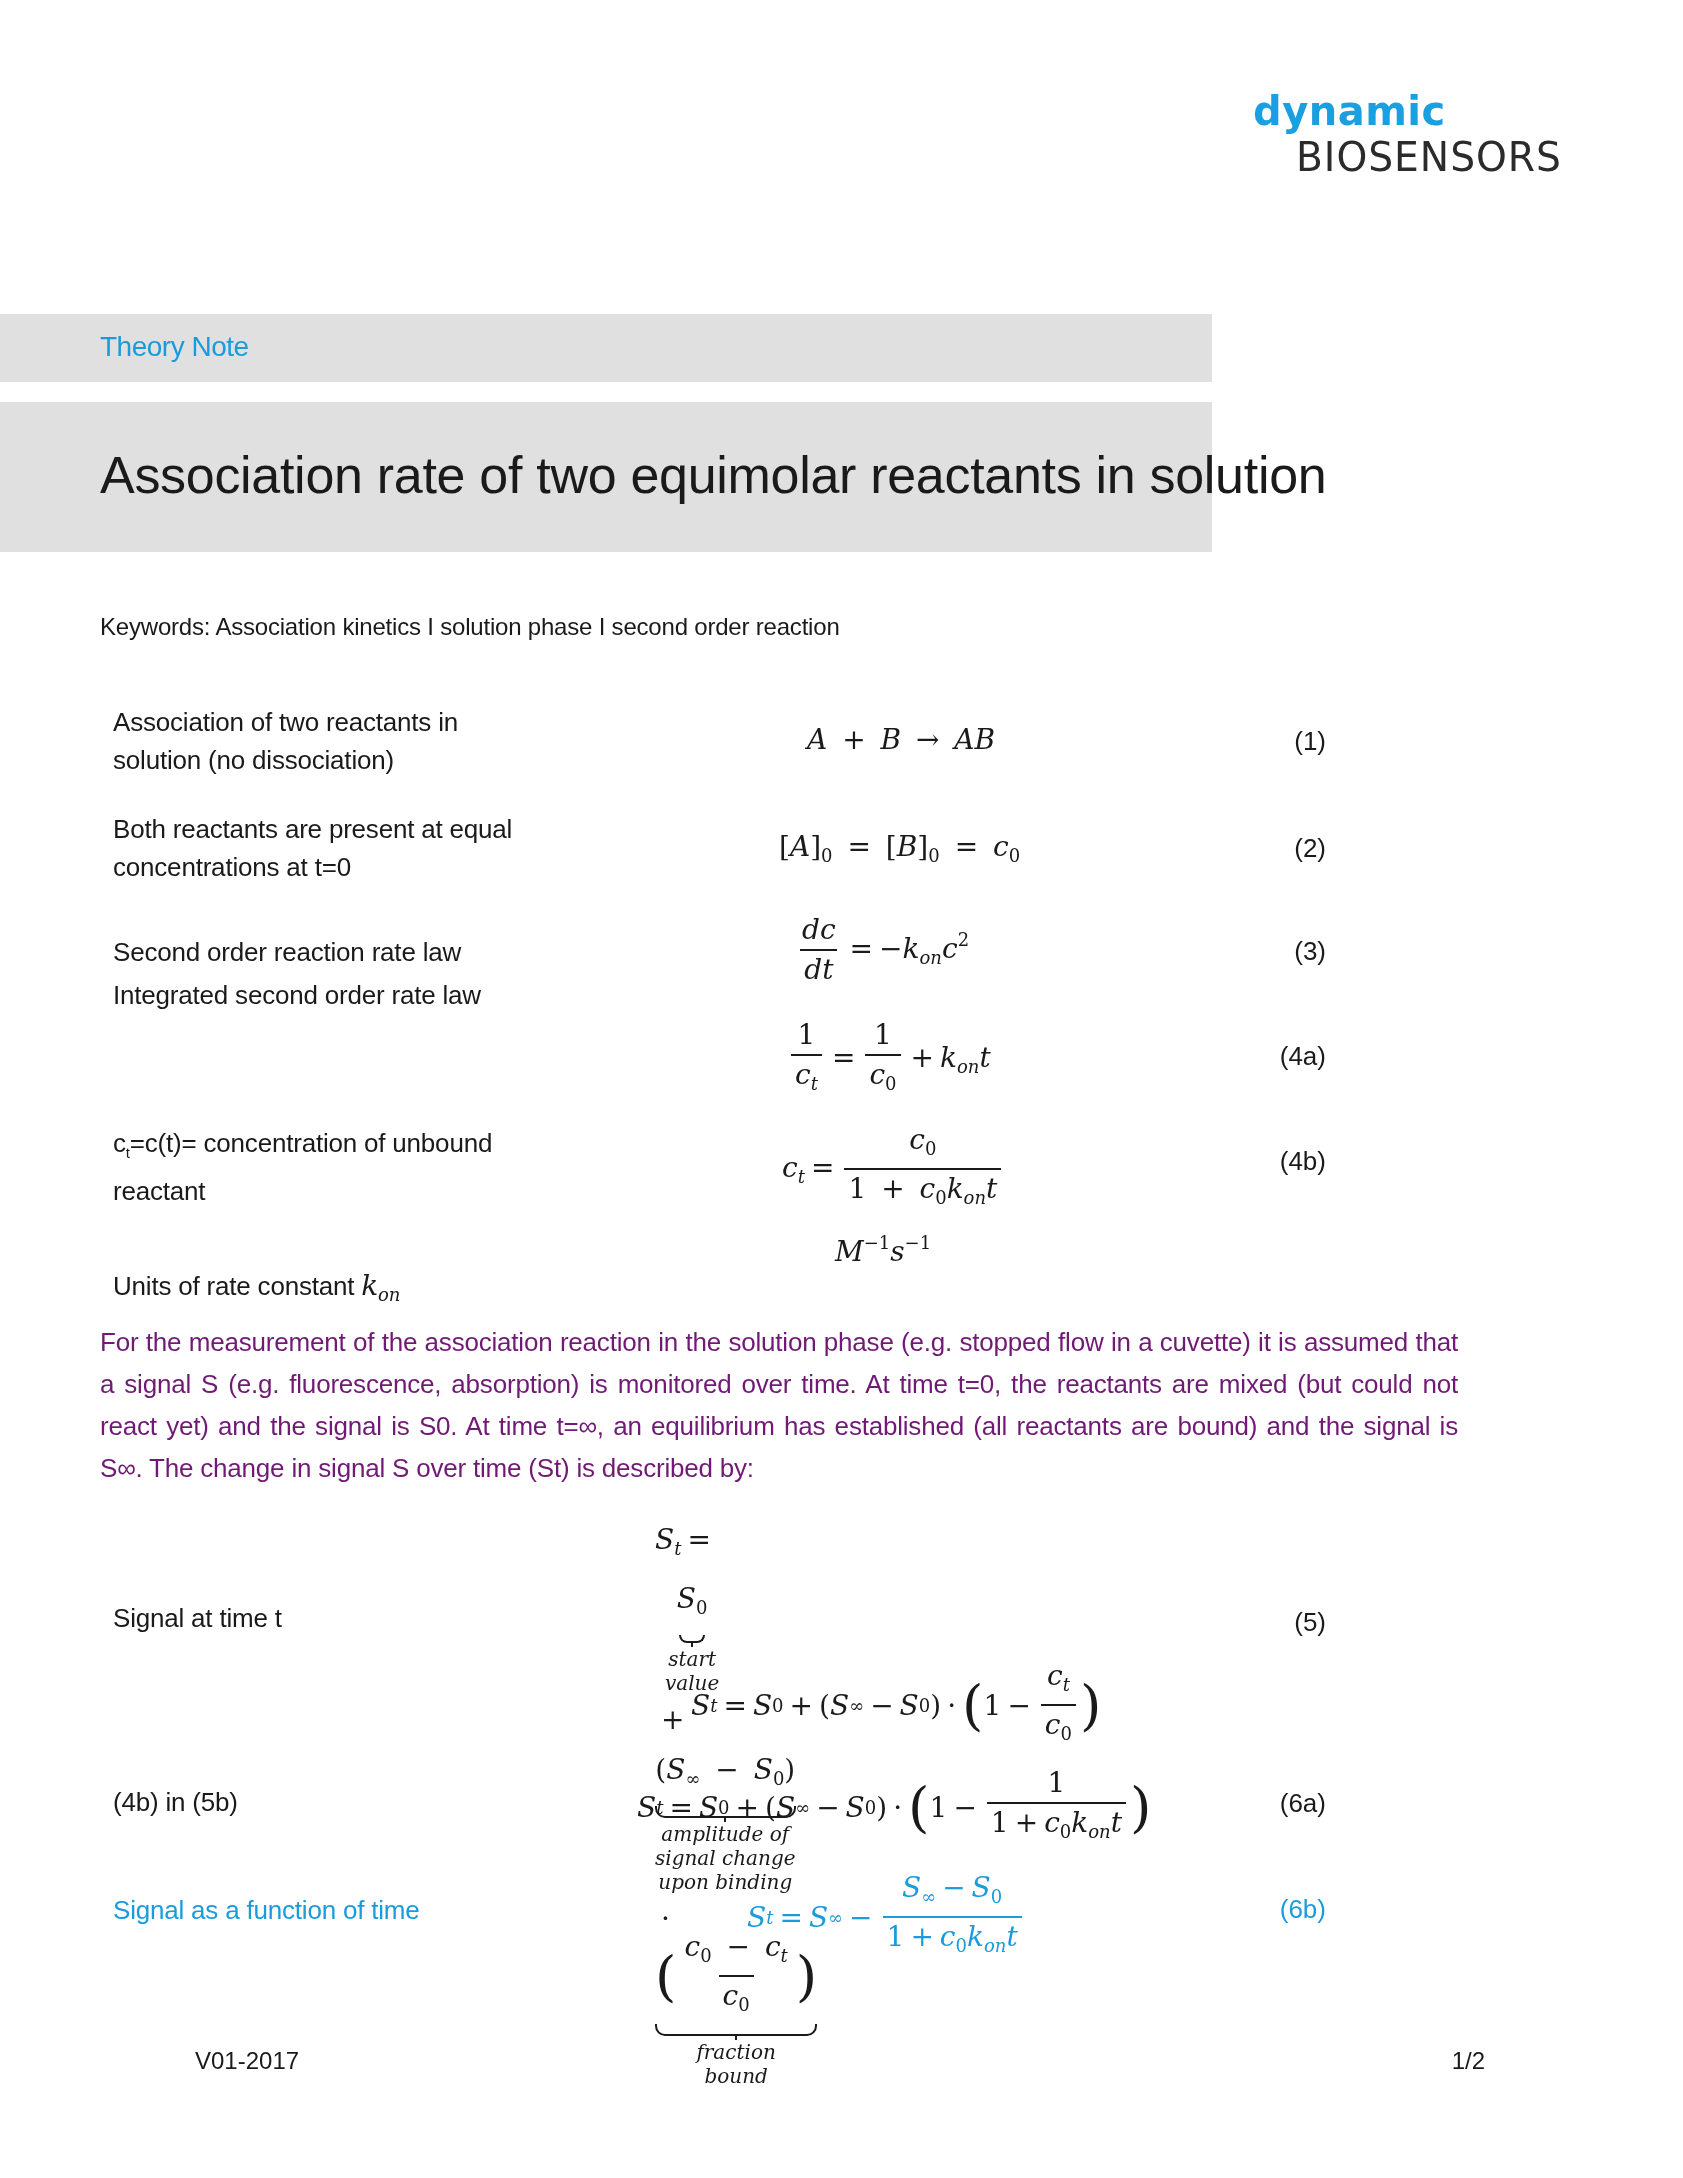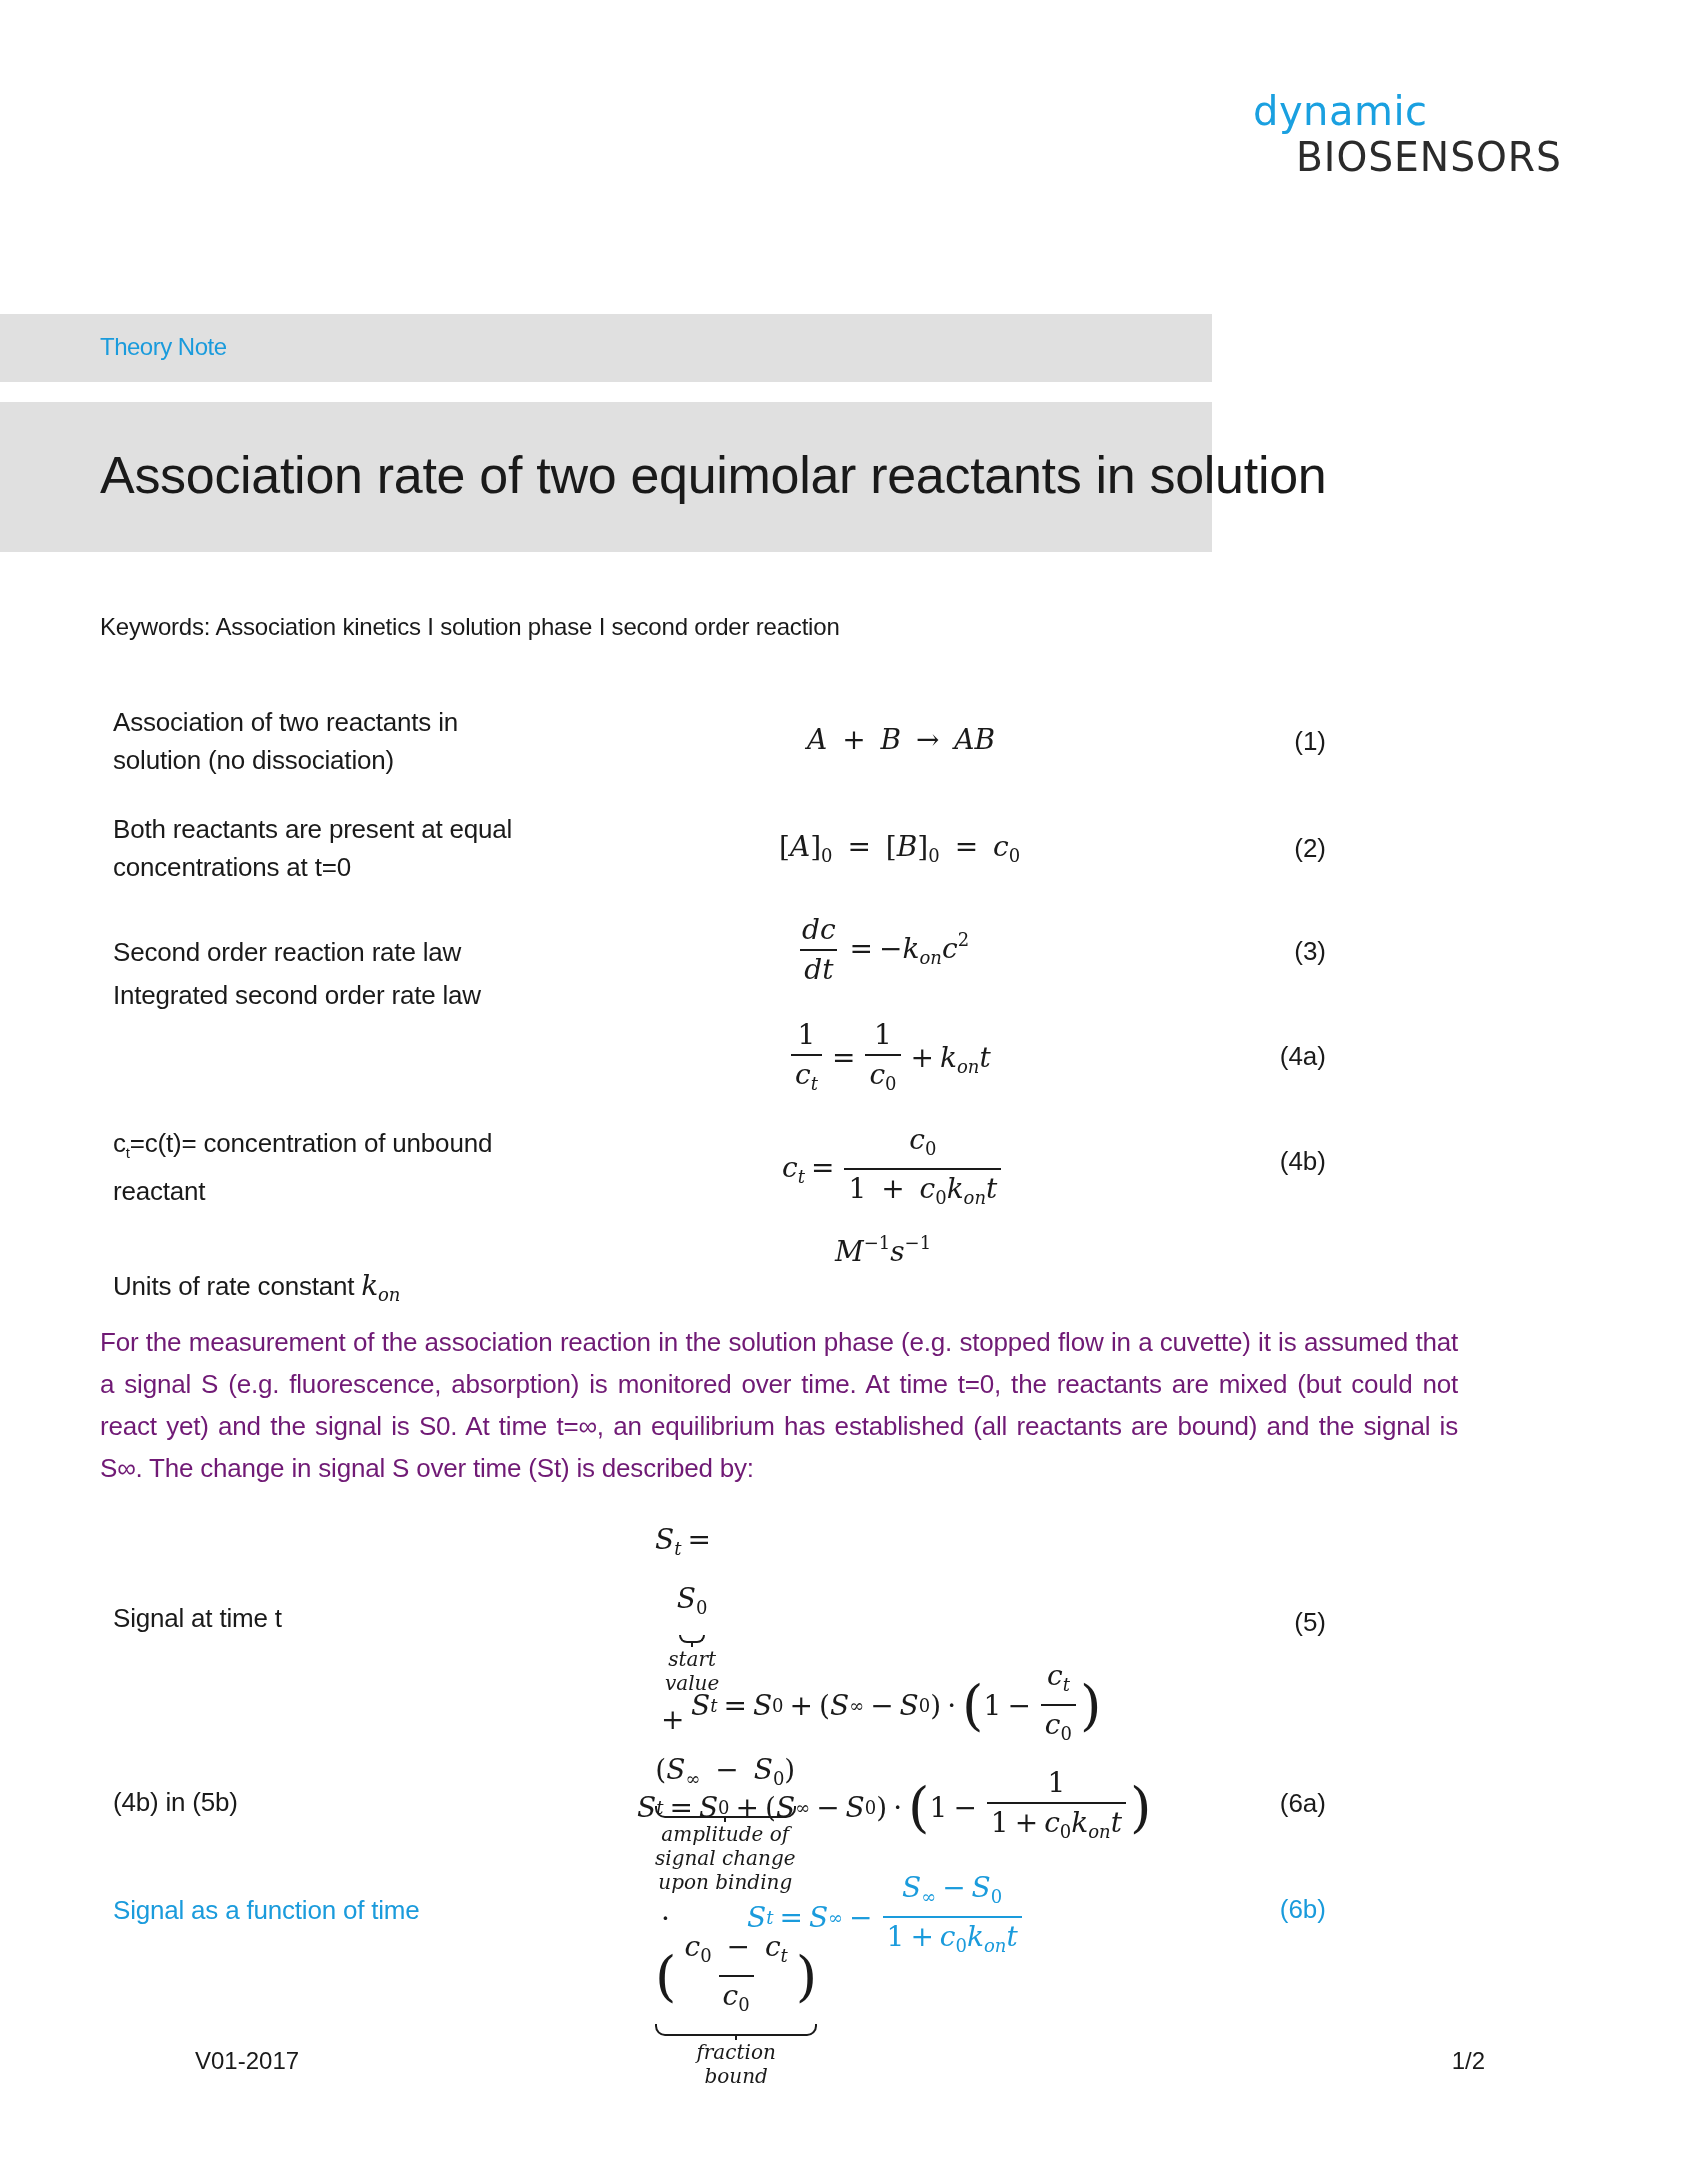--- a/index.html
+++ b/index.html
@@ -2,28 +2,28 @@
 <html><head>
 <meta charset="utf-8">
 <style>
   * { margin: 0; padding: 0; box-sizing: border-box; }
   html, body { width: 1683px; height: 2178px; background: #ffffff; overflow: hidden; }
   body { position: relative; font-family: "Liberation Sans", "DejaVu Sans", sans-serif; color: #1a1a1a; }
 
   .abs { position: absolute; }
 
   
-  .logo-top { left: 1253px; top: 87px; font-family: "DejaVu Sans", sans-serif; font-weight: normal; font-size: 40px; color: #1aa0e0; letter-spacing: 0.5px; line-height: 48px; }
+  .logo-top { left: 1253px; top: 87px; font-family: "DejaVu Sans", sans-serif; font-weight: bold; font-size: 40px; color: #1aa0e0; letter-spacing: 0.5px; line-height: 48px; }
   .logo-bottom { left: 1296px; top: 133px; font-family: "DejaVu Sans", sans-serif; font-size: 40px; color: #2b2b2b; letter-spacing: 1px; line-height: 48px; font-weight: normal; transform: scaleX(0.98); transform-origin: left; }
 
   
   .bar { left: 0; width: 1212px; background: #e0e0e0; }
   .bar-note { top: 314px; height: 68px; }
   .bar-title { top: 402px; height: 150px; }
-  .theory-note { left: 100px; top: 329px; font-size: 24px; color: #1a9bdc; line-height: 36px; letter-spacing: -0.5px; }
+  .theory-note { left: 100px; top: 329px; font-size: 28px; color: #1a9bdc; line-height: 36px; letter-spacing: -0.5px; }
   .doc-title { left: 100px; top: 450px; font-size: 52px; color: #1a1a1a; line-height: 50px; letter-spacing: -0.3px; }
 
   .keywords { left: 100px; top: 612px; font-size: 24px; line-height: 30px; color: #1a1a1a; letter-spacing: -0.2px; }
 
   
   .row-label { left: 113px; font-size: 26px; line-height: 38px; color: #1a1a1a; letter-spacing: -0.2px; width: 426px; }
   .eq-num { left: 1267px; width: 59px; text-align: right; font-size: 26px; line-height: 32px; color: #1a1a1a; }
   .eq { font-family: "DejaVu Serif", "Liberation Serif", serif; font-style: italic; font-size: 28px; color: #1a1a1a; white-space: nowrap; }
   .eq .up { font-style: normal; }
   .eq sub { font-size: 18px; vertical-align: -6px; }

